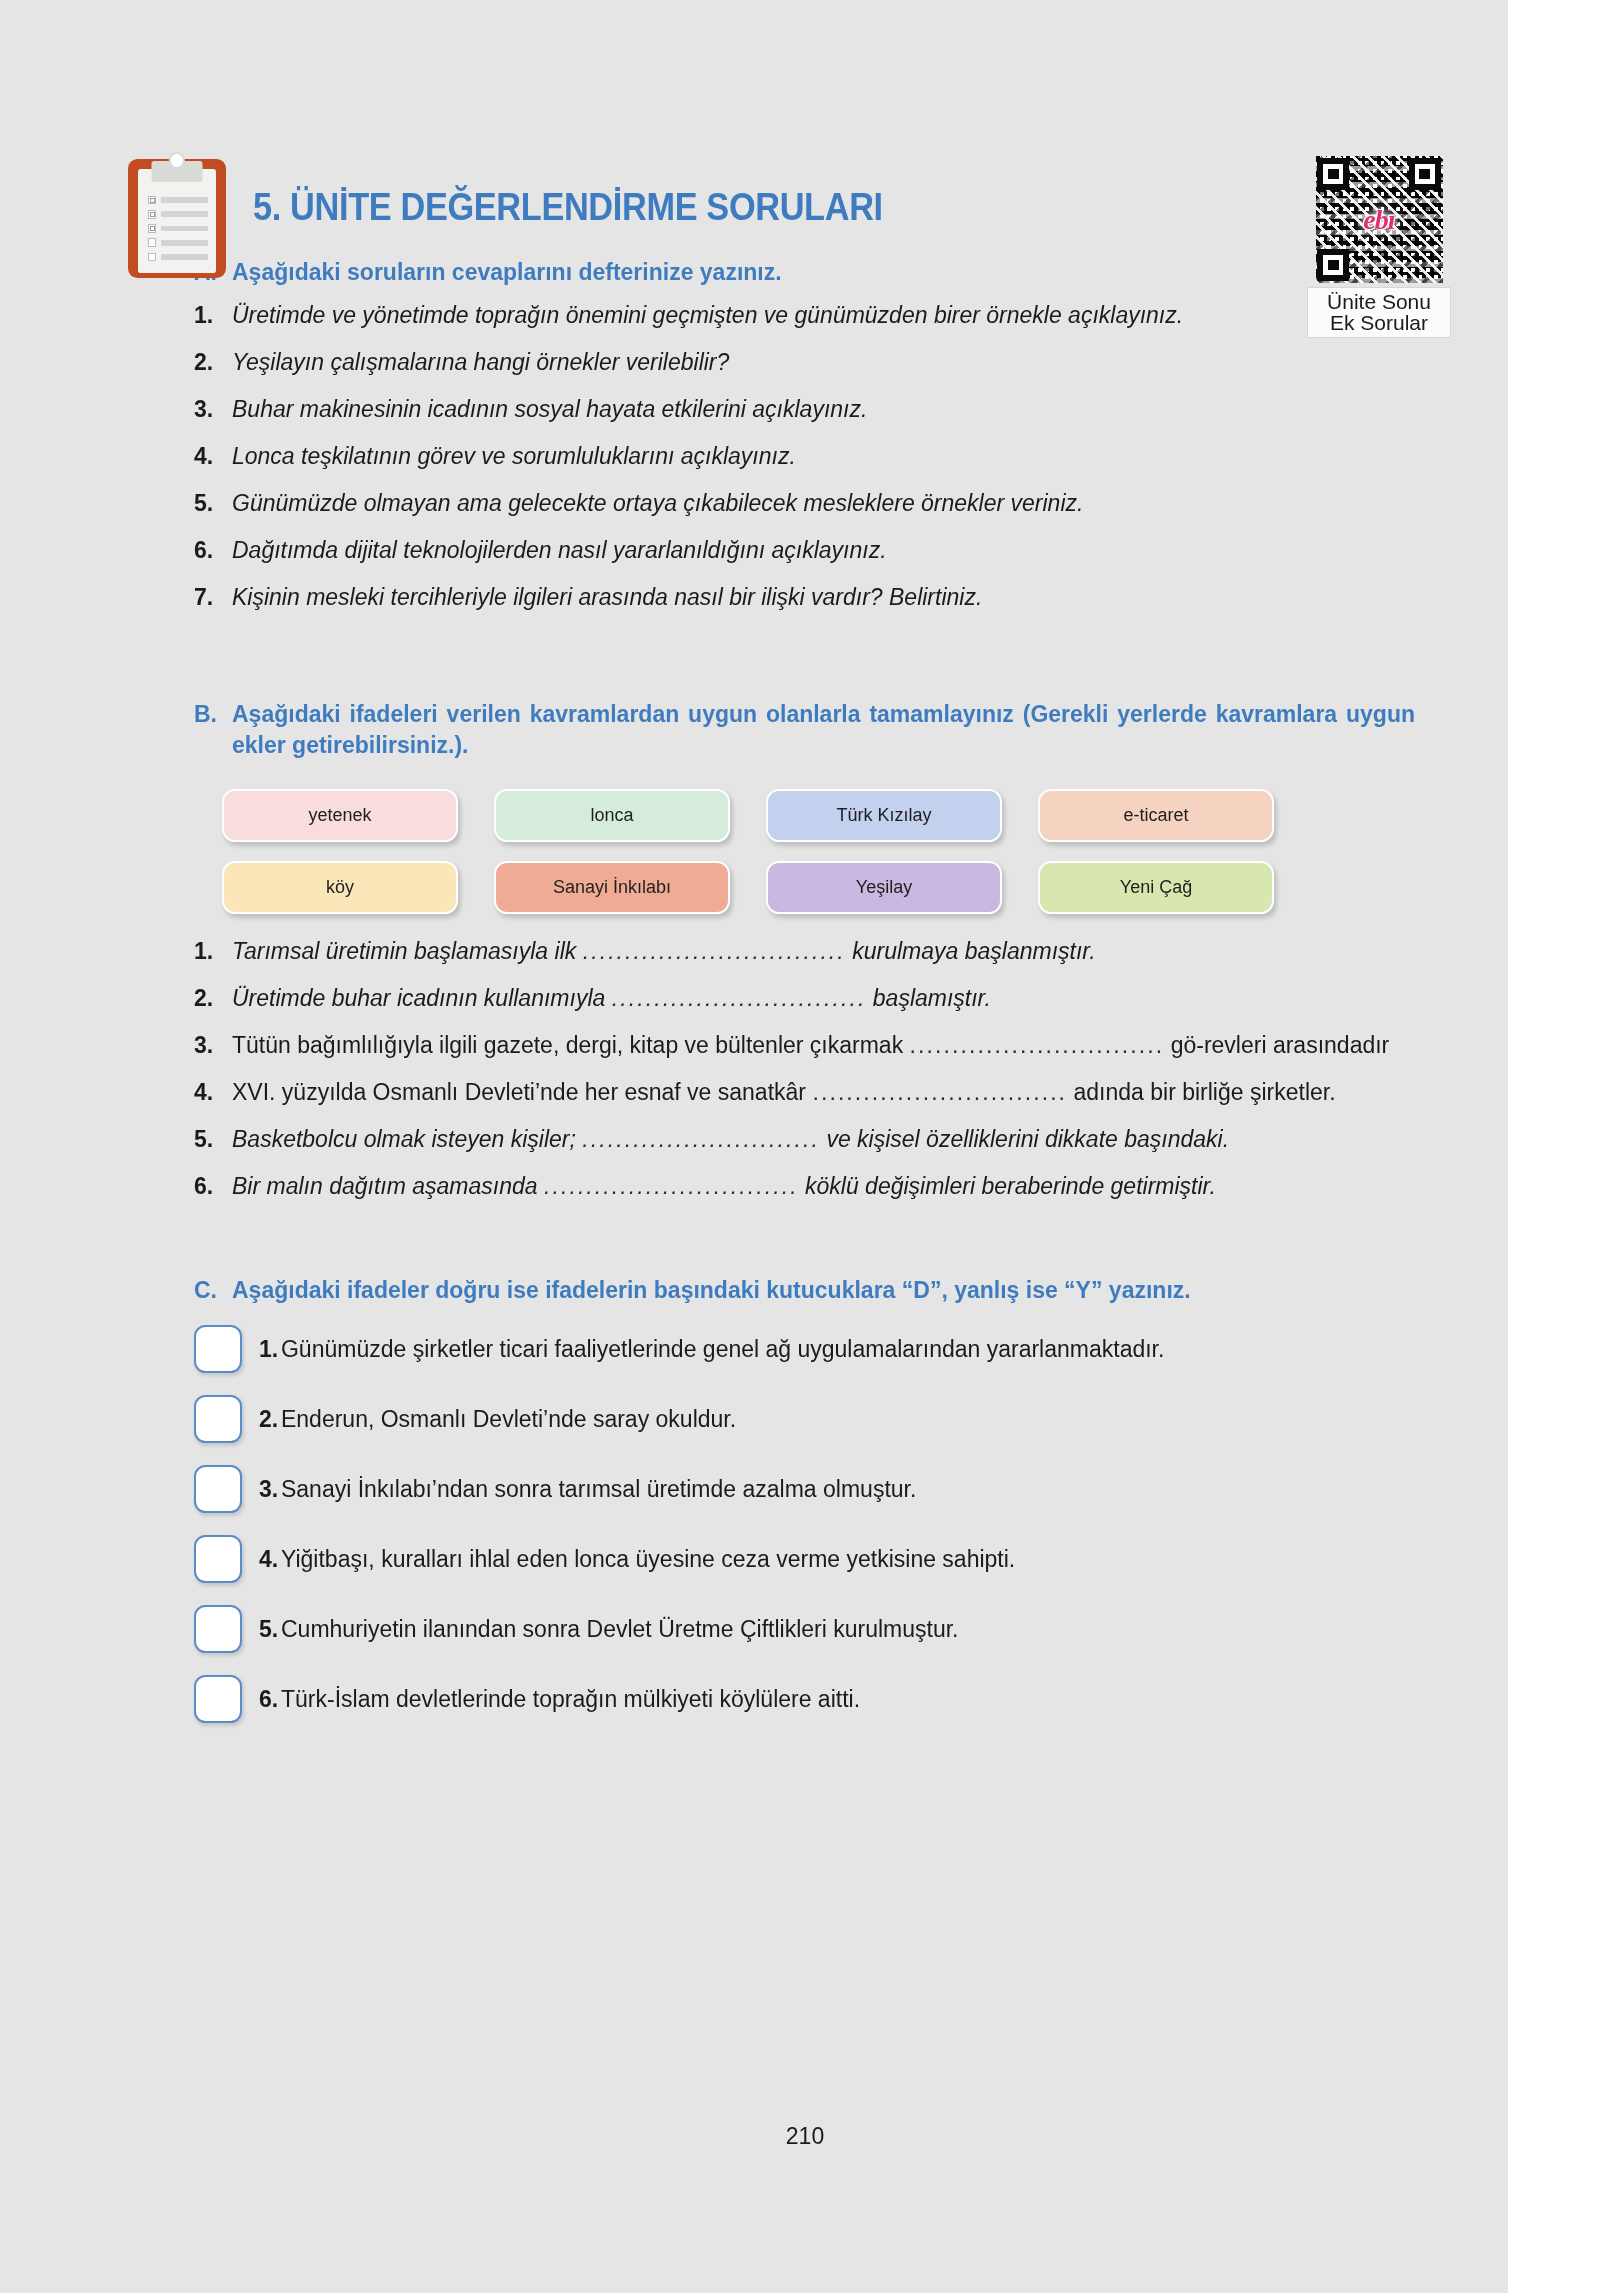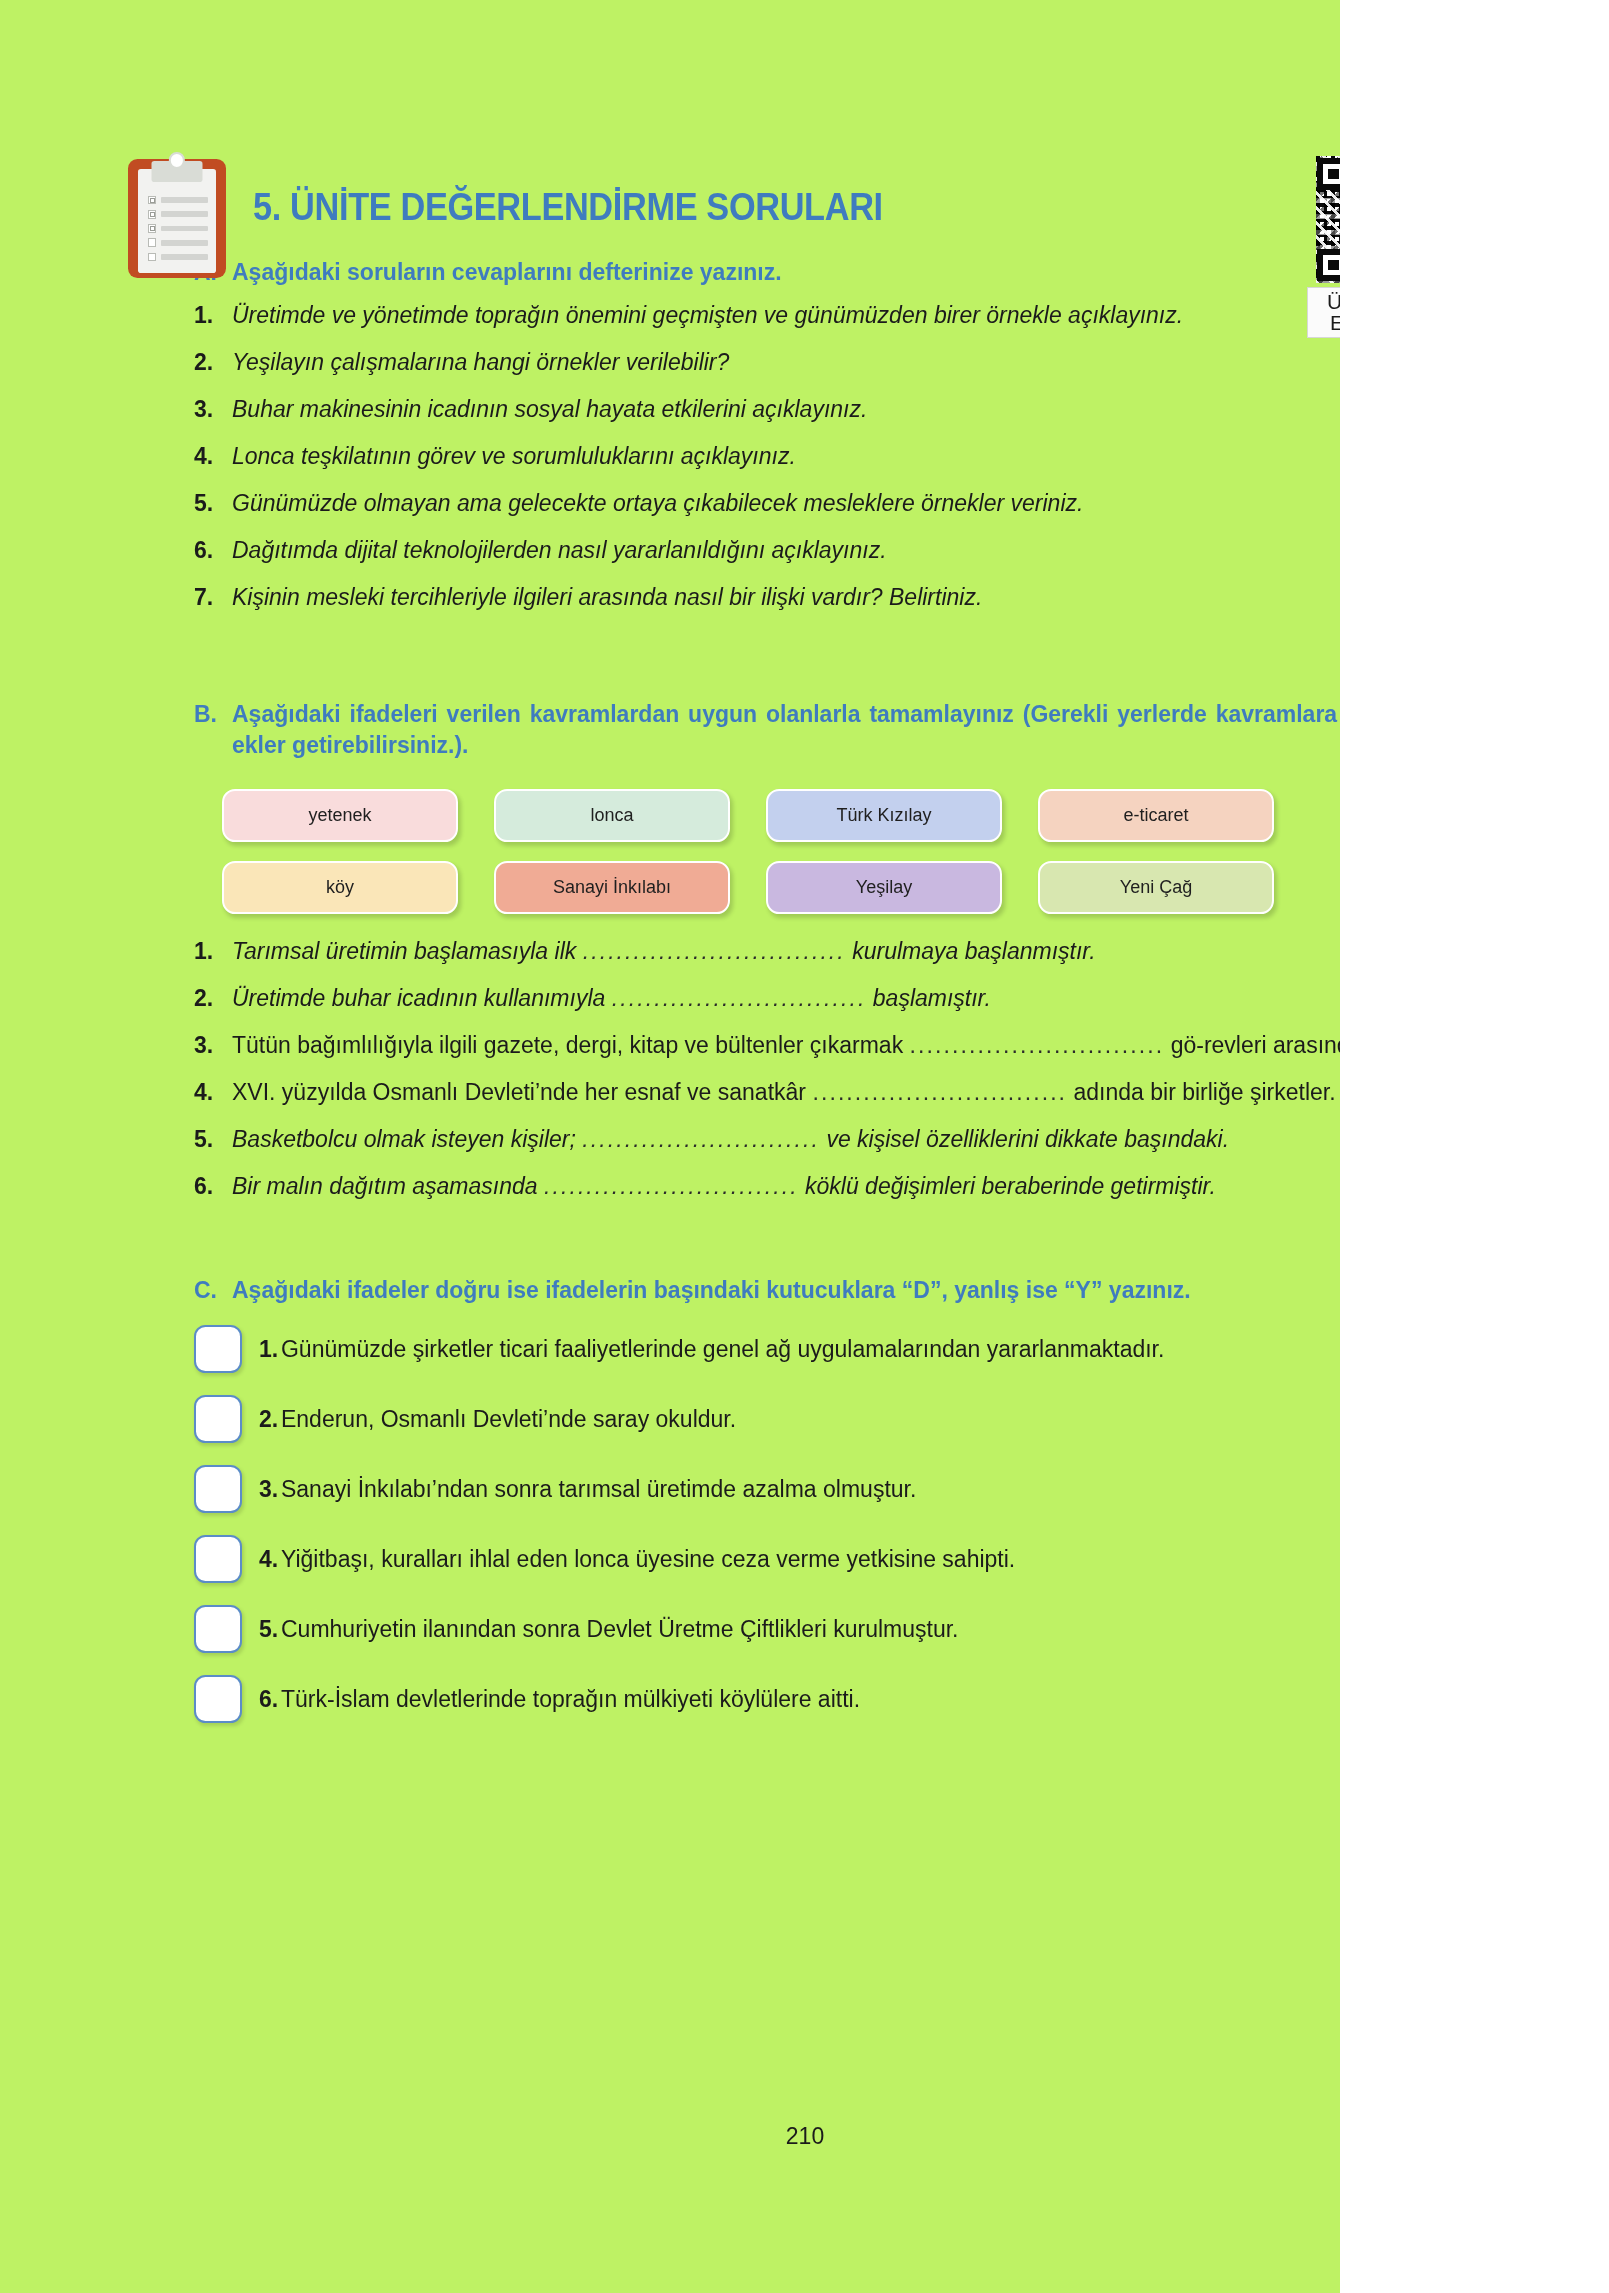--- a/index.html
+++ b/index.html
@@ -6,23 +6,23 @@
     margin: 0;
     padding: 0;
     background: #ffffff;
   }
   body {
     font-family: "Liberation Sans", sans-serif;
     color: #1b1b1b;
   }
   .page {
     position: relative;
-    width: 1340px;
+    width: 1508px;
     height: 2294px;
-    background: #bef264;
+    background: #e5e5e5;
     overflow: hidden;
   }
   .content {
     position: absolute;
     left: 194px;
     top: 0;
     width: 1221px;
   }
 
   

